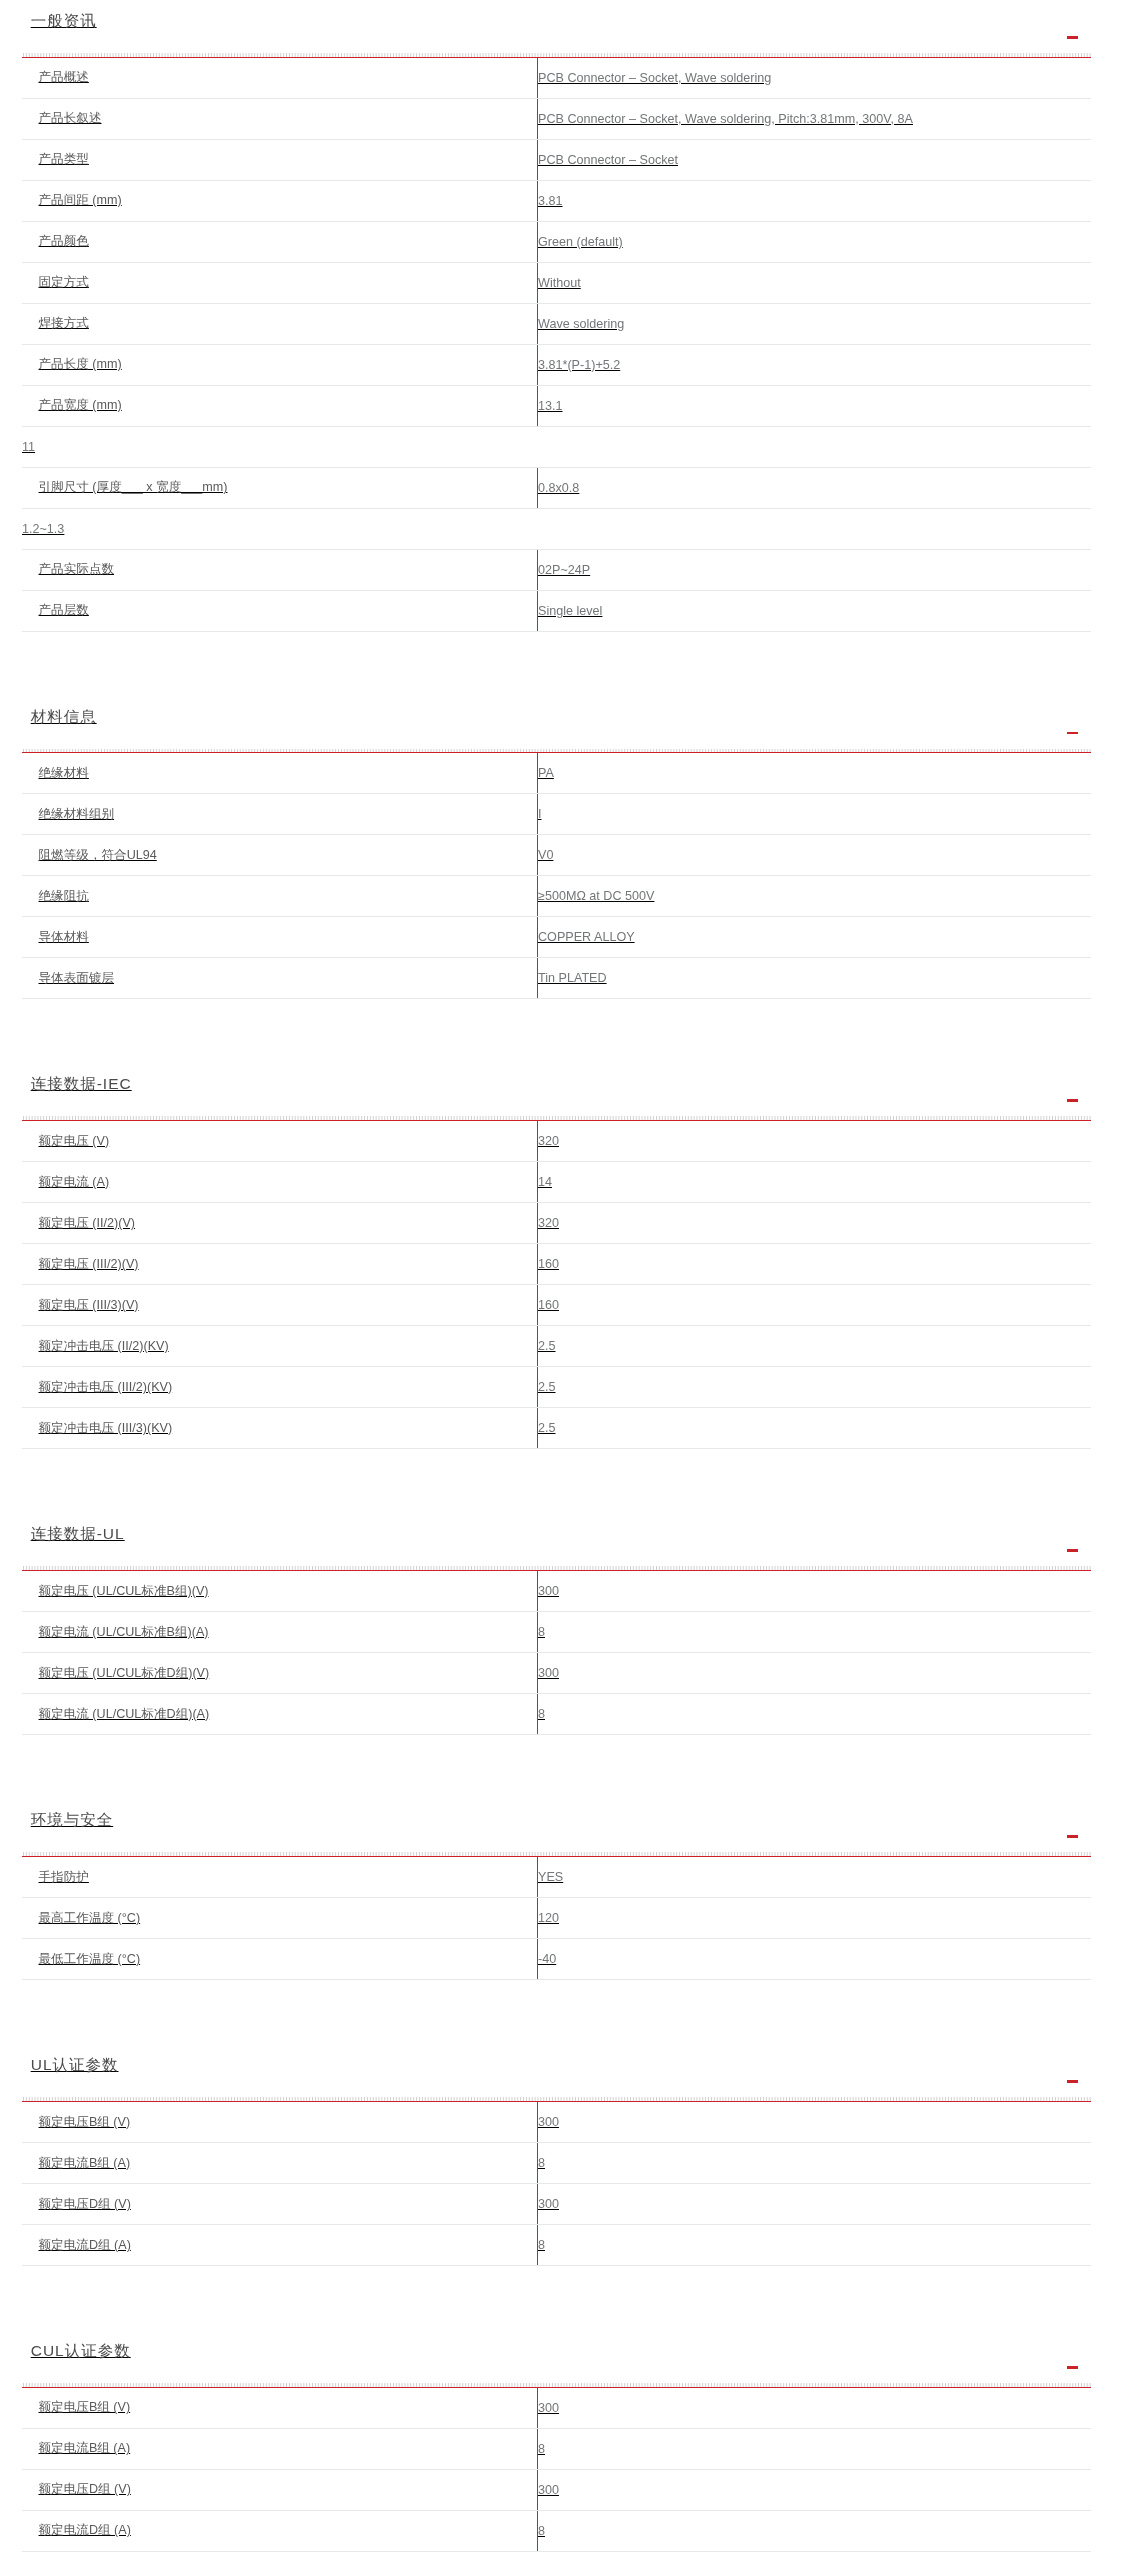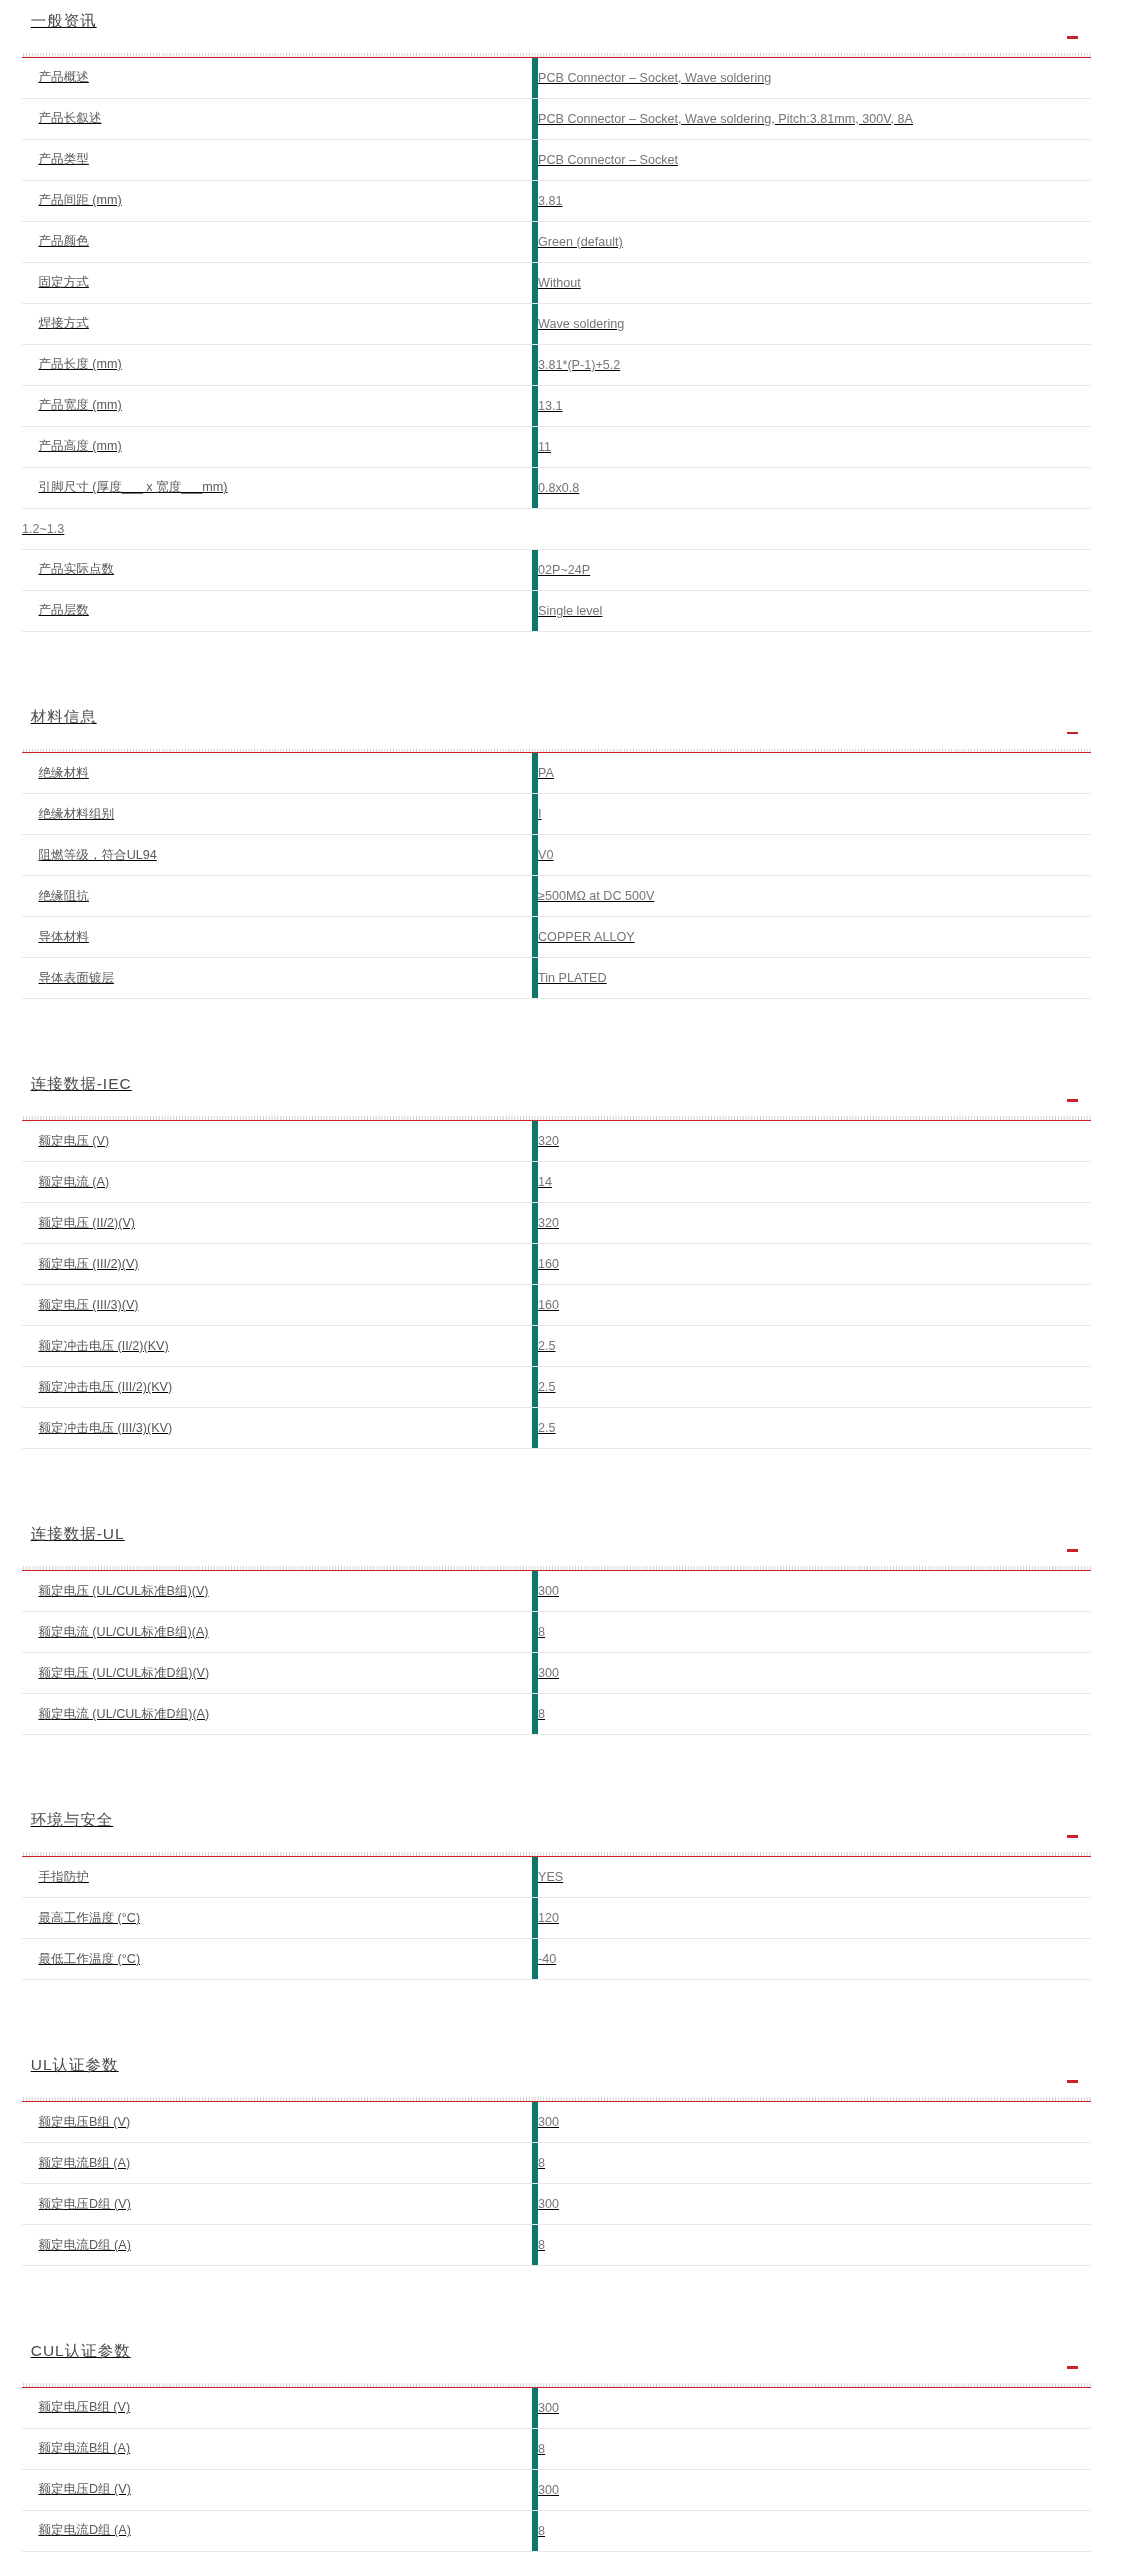--- a/index.html
+++ b/index.html
@@ -44,21 +44,21 @@
   .rows{width:100%;}
   .row{
     display:flex;
     height:40px;
     border-bottom:1px solid #e8e8e8;
     align-items:center;
   }
   .cell-label{
     width:516px;
     padding-left:16.5px;
-    border-right:6px solid #0f766e;
+    border-right:1px solid #0f766e;
     font-size:12.6px;
     color:#595959;
     height:100%;
     display:flex;
     align-items:center;
     box-sizing:border-box;
   }
   .cell-value{
     flex:1;
     text-align:left;
@@ -117,21 +117,20 @@
     <div class="cell-label">产品长度 (mm)</div>
     <div class="cell-value">3.81*(P-1)+5.2</div>
   </div>
 
   <div class="row">
     <div class="cell-label">产品宽度 (mm)</div>
     <div class="cell-value">13.1</div>
   </div>
 
   <div class="row">
-    <div class="cell-label">产品高度 (mm)</div>
     <div class="cell-value">11</div>
   </div>
 
   <div class="row">
     <div class="cell-label">引脚尺寸 (厚度___ x 宽度___mm)</div>
     <div class="cell-value">0.8x0.8</div>
   </div>
 
   <div class="row">
     <div class="cell-value">1.2~1.3</div>

